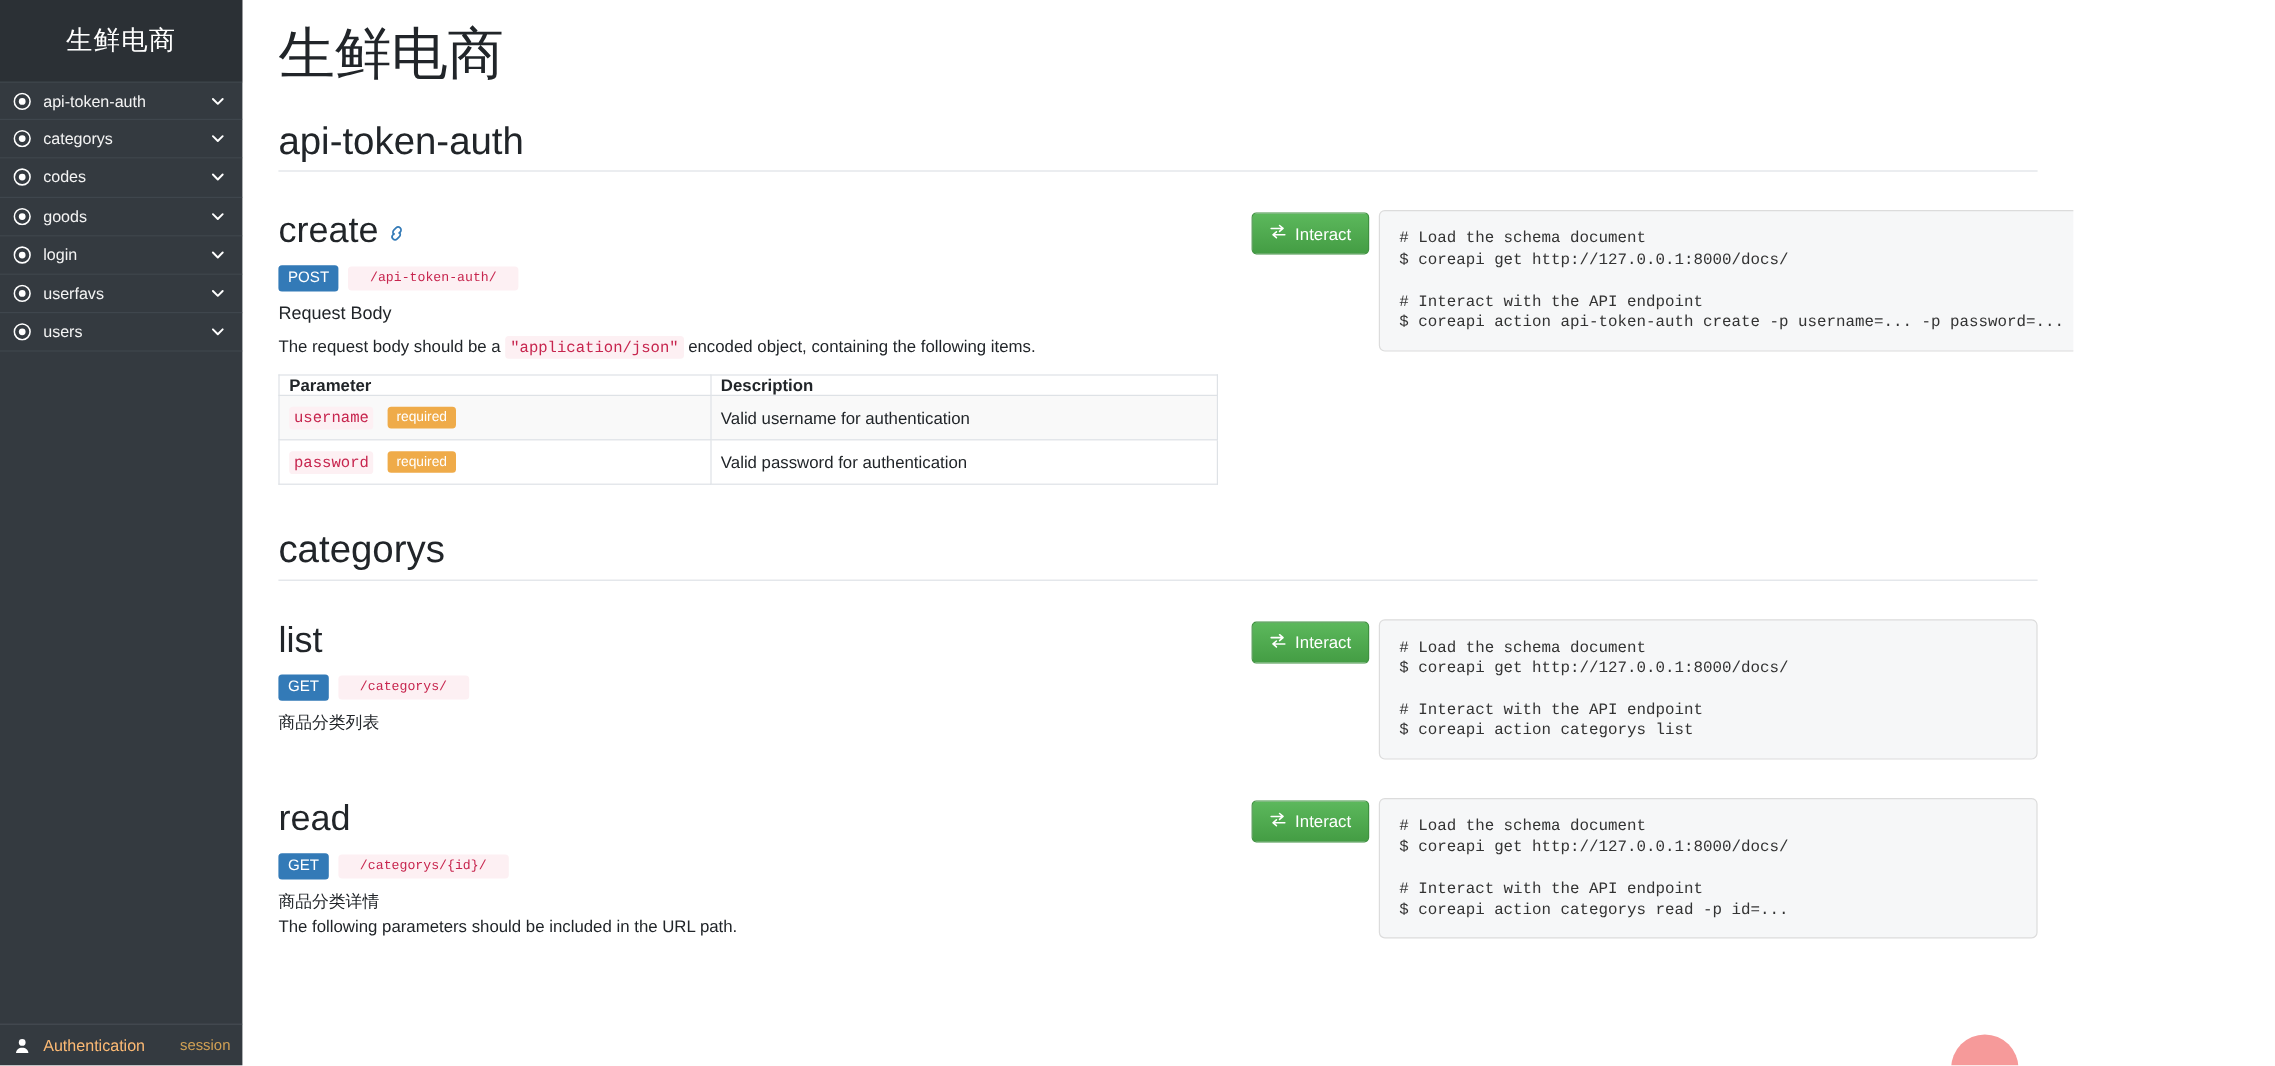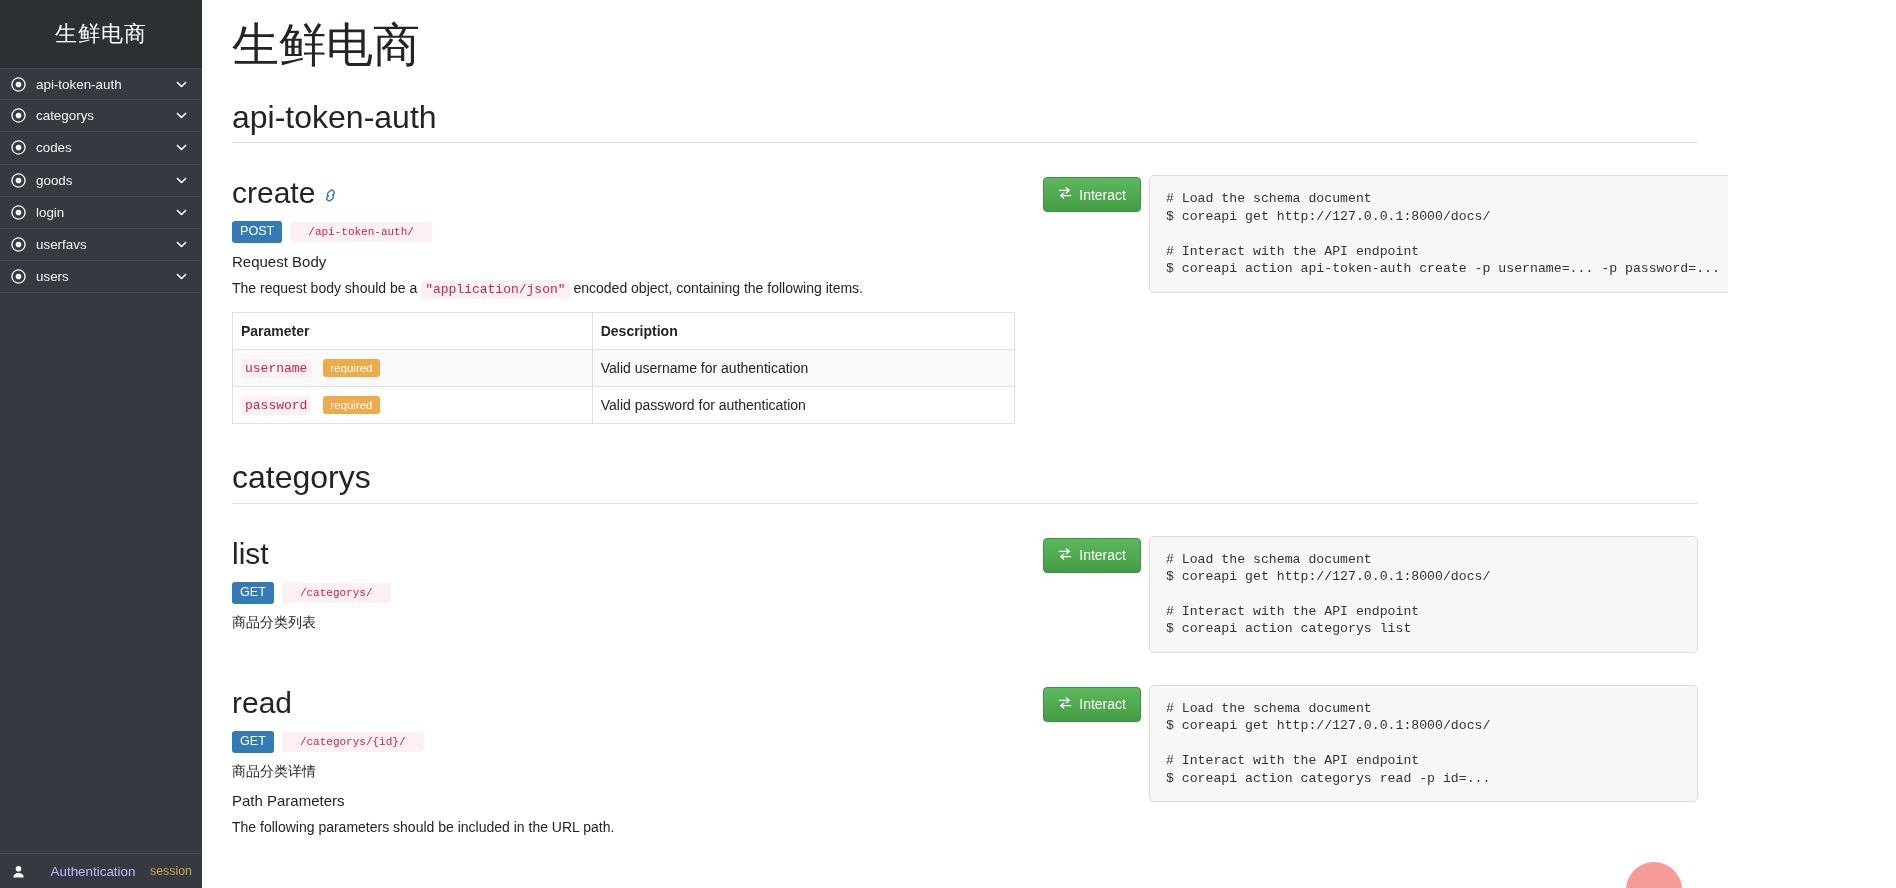--- a/index.html
+++ b/index.html
@@ -73,21 +73,21 @@
     display: flex;
     align-items: center;
     padding: 0 10px;
     font-size: 13.4px;
   }
   .sidebar-footer .user-icon {
     width: 16px; height: 16px;
     margin-right: 10px;
     display: inline-flex; align-items: center; justify-content: center;
   }
-  .sidebar-footer .auth-label { flex: 1 1 auto; color: #c4b5fd; text-align: center; }
+  .sidebar-footer .auth-label { flex: 1 1 auto; color: #fdba74; }
   .sidebar-footer .auth-scheme { color: #d1a054; font-size: 12.4px; }
 
   
   .main {
     flex: 1 1 auto;
     height: 888px;
     overflow: hidden;
     position: relative;
     padding: 0;
   }
@@ -183,21 +183,21 @@
     border-collapse: collapse;
     margin: 6px 0 0 0;
     background: #ffffff;
   }
   table.params th {
     text-align: left;
     font-size: 14px;
     font-weight: bold;
     color: #212529;
     border: 1px solid #dee2e6;
-    padding: 10px 8px;
+    padding: 0 8px;
   }
   table.params td {
     border: 1px solid #dee2e6;
     padding: 9px 8px;
     font-size: 14px;
     color: #212529;
     vertical-align: middle;
   }
   table.params tbody tr:nth-child(odd) td { background: #f9f9f9; }
   .param-name {
@@ -526,21 +526,20 @@
       <div class="row link-section" style="margin-top:28px;">
         <div class="col-left">
           <h3 class="link-title">
             <span>read</span>
           </h3>
           <div class="meth-row">
             <span class="badge-method">GET</span>
             <span class="code-path">/categorys/{id}/</span>
           </div>
           <p class="desc-cn">商品分类详情</p>
-          <h4 class="sub-head">Path Parameters</h4>
           <p class="para">The following parameters should be included in the URL path.</p>
         </div>
         <div class="col-right">
           <div class="right-row">
             <div class="btncol">
               <div class="interact-wrap">
                 <button class="btn-interact">
                   <span>
                     <svg width="14" height="14" viewBox="0 0 16 16">
                       <path d="M1.5 5h11M9.5 2.2 12.8 5 9.5 7.8" fill="none" stroke="#fff" stroke-width="1.5" stroke-linecap="round" stroke-linejoin="round"></path>

